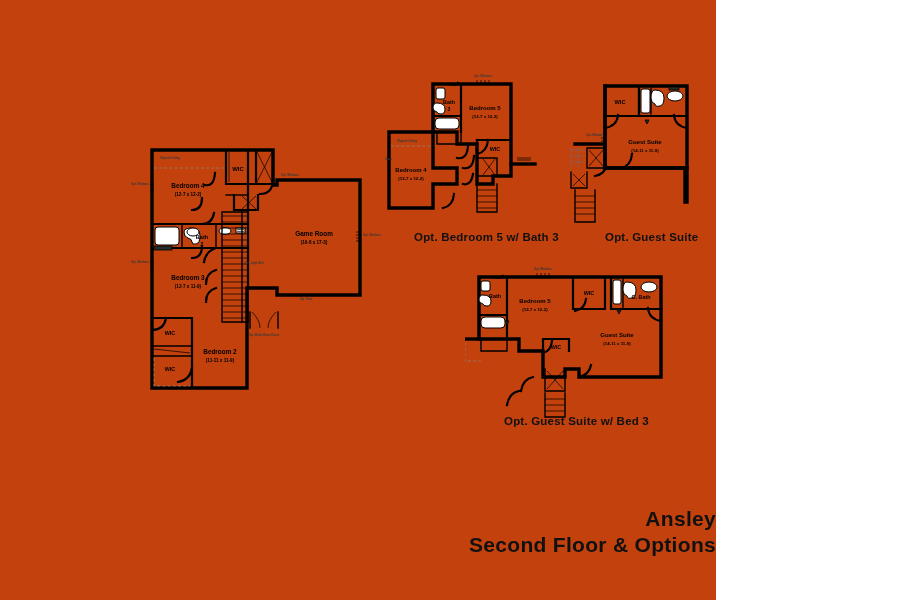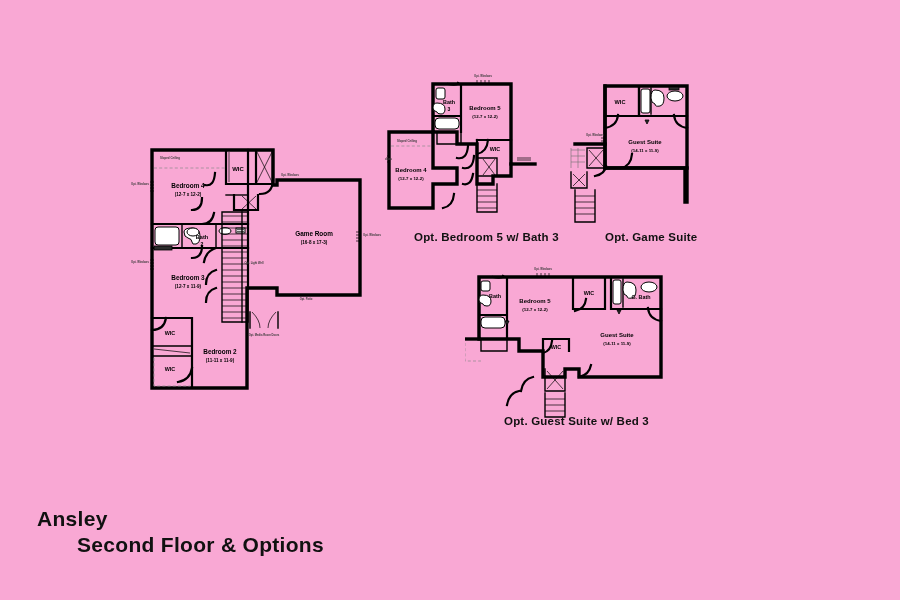--- a/index.html
+++ b/index.html
@@ -1,33 +1,33 @@
 <!DOCTYPE html>
 <html><head>
 <meta charset="utf-8">
 <style>
   html,body{margin:0;padding:0;background:#ffffff;}
   body{width:900px;height:600px;overflow:hidden;
        font-family:"Liberation Sans",sans-serif;color:#1a1a1a;}
-  #sheet{position:relative;width:900px;height:600px;background:#f9a8d4;}
+  #sheet{position:relative;width:716px;height:600px;background:#c2410c;}
   svg{display:block;}
   .wall{fill:none;stroke:#000000;stroke-width:2.2;stroke-linecap:square;stroke-linejoin:miter;}
   .wall-thick{fill:none;stroke:#000000;stroke-width:3.4;stroke-linecap:square;stroke-linejoin:miter;}
   .wall-thin{fill:none;stroke:#000000;stroke-width:1.4;stroke-linecap:square;stroke-linejoin:miter;}
   .hair{fill:none;stroke:#000000;stroke-width:0.7;}
   .hairg{fill:none;stroke:#6f6f6f;stroke-width:0.6;}
   .dash{fill:none;stroke:#8a8a8a;stroke-width:0.7;stroke-dasharray:3 2.2;}
   .fix{fill:#ffffff;stroke:#000000;stroke-width:1.0;}
   .fixdark{fill:#2b2b2b;stroke:#000000;stroke-width:0.8;}
   .rmname{font-family:"Liberation Sans",sans-serif;font-weight:700;fill:#000;}
   .rmdim{font-family:"Liberation Sans",sans-serif;font-weight:700;fill:#000;}
   .tiny{font-family:"Liberation Sans",sans-serif;font-weight:700;fill:#3a3a3a;}
   .caption{position:absolute;font-family:"Liberation Sans",sans-serif;
            font-weight:700;font-size:11.5px;color:#111;white-space:nowrap;letter-spacing:.2px;}
-  #title-block{position:absolute;left:0;right:0;top:506px;text-align:left;padding-left:37px;}
+  #title-block{position:absolute;left:0;right:0;top:506px;text-align:right;padding-left:37px;}
   #title-block .t1{font-size:21px;font-weight:700;letter-spacing:.3px;color:#111;line-height:26px;}
   #title-block .t2{font-size:21px;font-weight:700;letter-spacing:.3px;color:#111;line-height:26px;margin-left:40px;}
 </style>
 </head>
 <body>
 
 <div id="sheet">
 
   <svg id="svg-main" width="260" height="260" viewBox="0 0 260 260" style="position:absolute;left:130px;top:140px;">
 
@@ -241,21 +241,21 @@
     <path class="wall" d="M 30,104 q 10,-2 11,-10"></path>
 
     <path class="hair" d="M 36,66 L 40,66 M 36,69 L 40,69"></path>
 
     <text class="rmname" x="80" y="72" font-size="6.0" text-anchor="middle">Guest Suite</text>
     <text class="rmdim" x="80" y="80" font-size="4.4" text-anchor="middle">(14-11 x 11-9)</text>
     <text class="rmname" x="55" y="32" font-size="5.6" text-anchor="middle">WIC</text>
     <text class="tiny" x="30" y="64" font-size="2.7" text-anchor="middle">Opt. Windows</text>
   </svg>
 
-  <div class="caption" style="left:605px;top:231px;">Opt. Game Suite</div>
+  <div class="caption" style="left:605px;top:231px;">Opt. Guest Suite</div>
 
   <svg id="svg-gsbed5" width="215" height="165" viewBox="0 0 215 165" style="position:absolute;left:465px;top:265px;">
 
     <path class="wall-thick" d="
       M 14,12
       L 196,12
       L 196,112
       L 114,112
       L 114,104
       L 100,104

